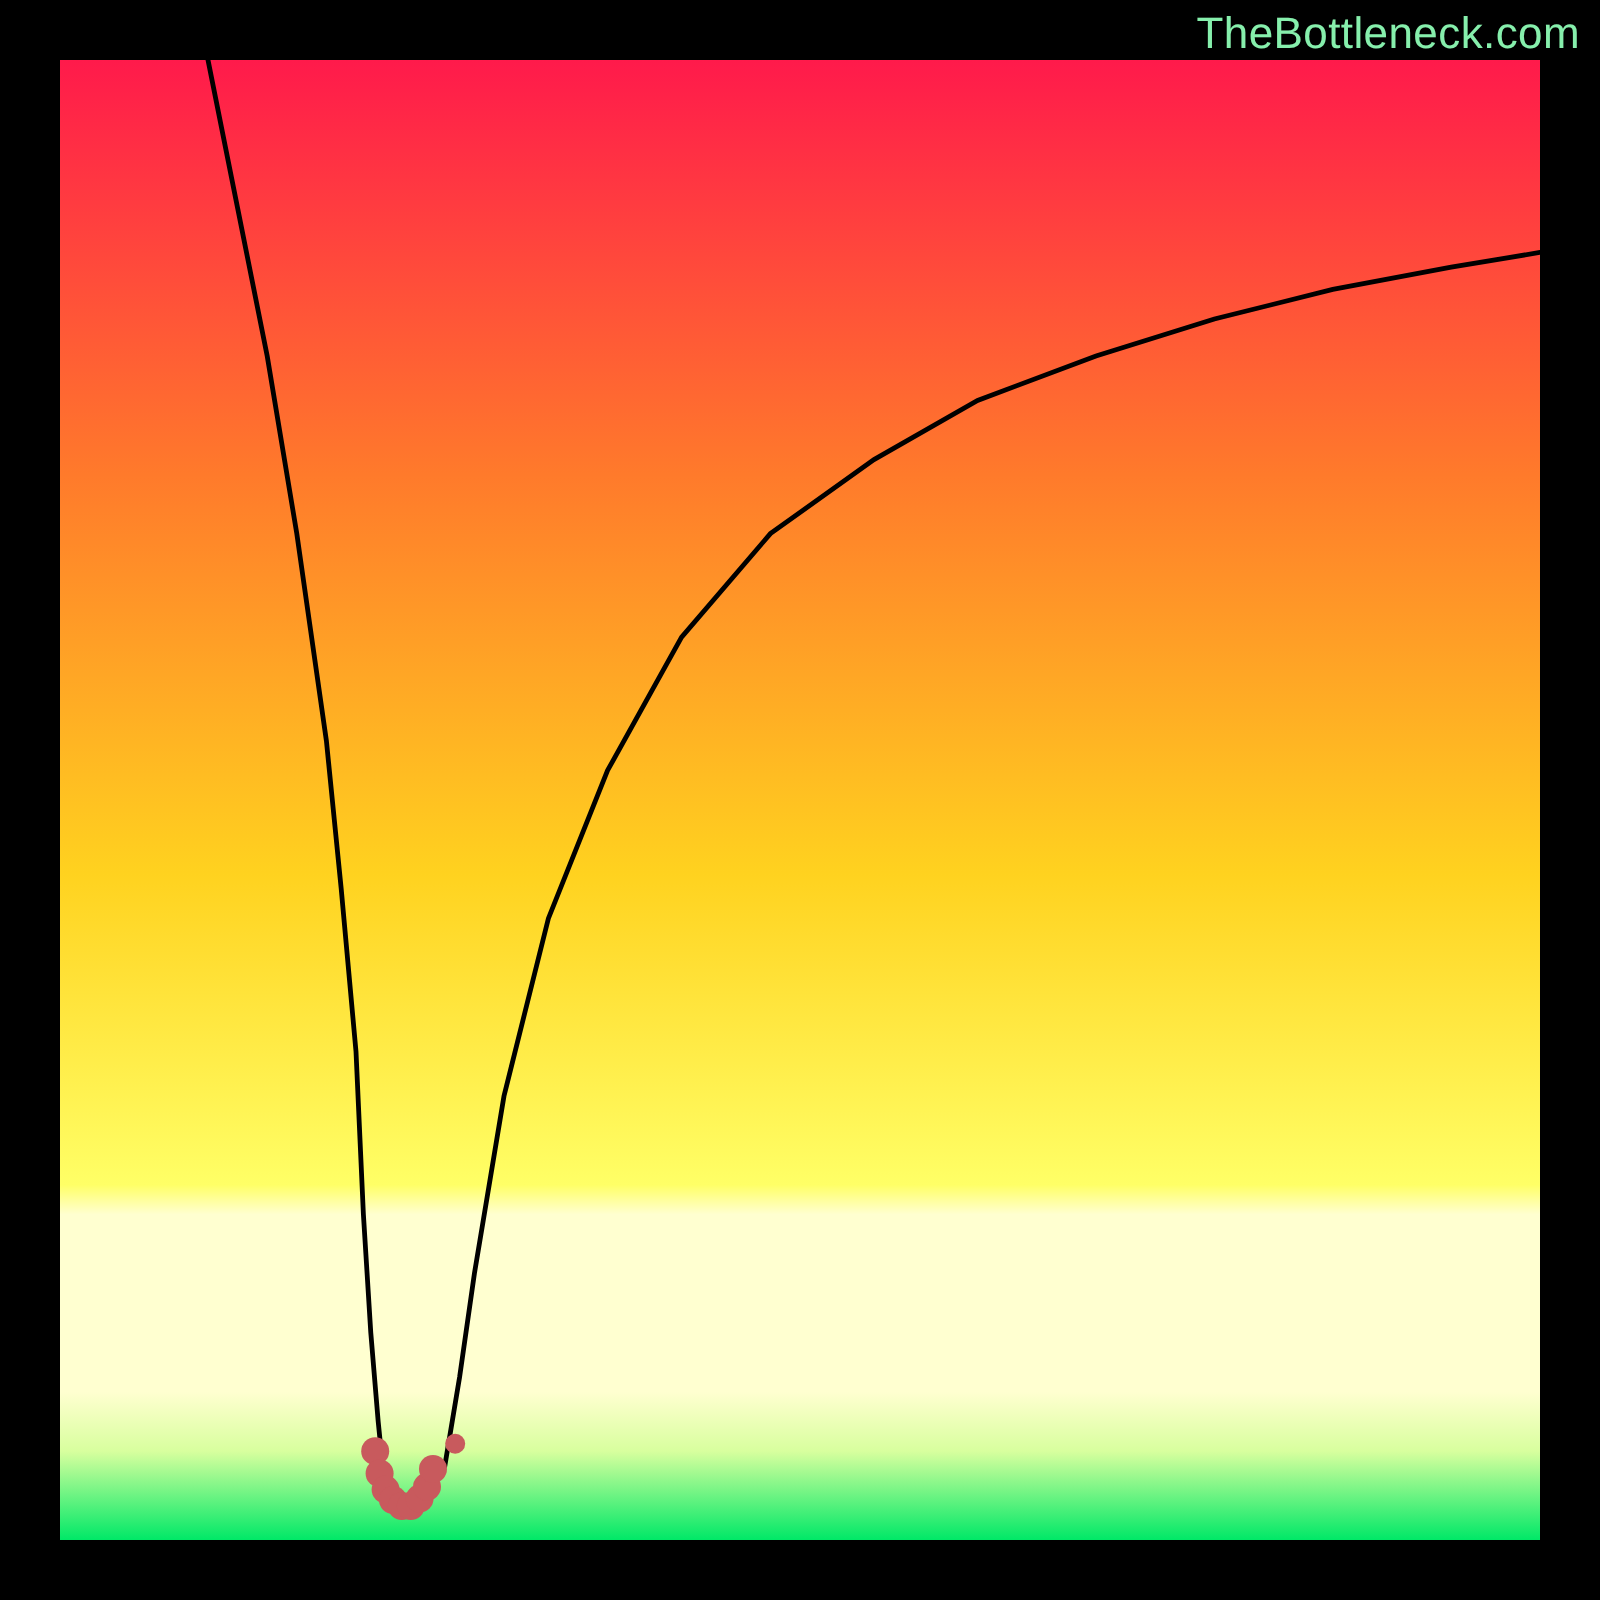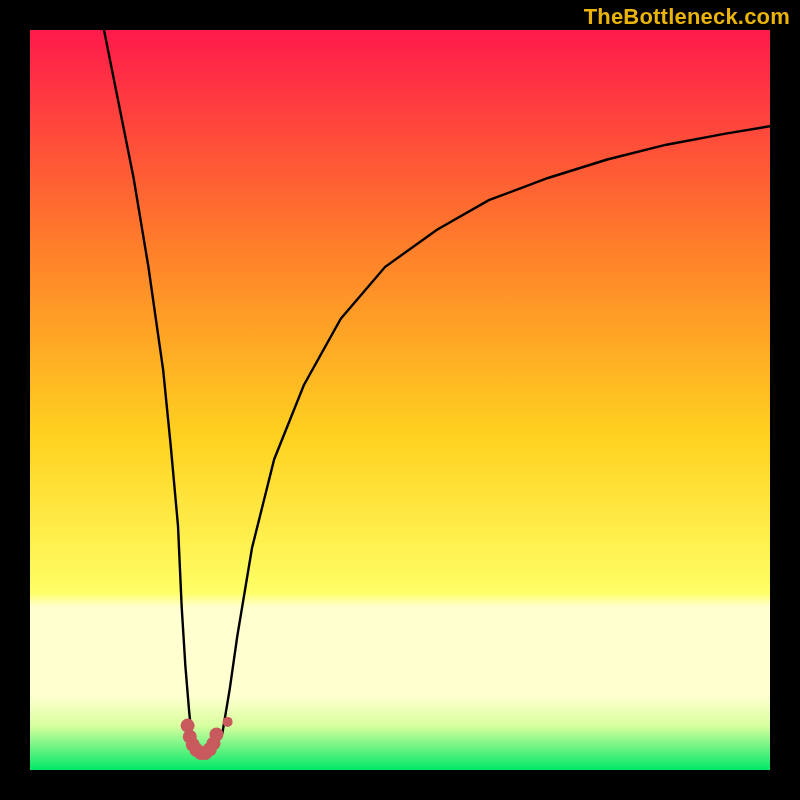--- a/index.html
+++ b/index.html
@@ -23,24 +23,23 @@
     position: absolute;
     left: 30px;
     top: 30px;
     width: 740px;
     height: 740px;
   }
   .watermark {
     position: absolute;
     top: 4px;
     right: 10px;
-    color: #eab308;
+    color: #86efac;
     font-size: 22px;
     letter-spacing: 0.2px;
-    font-weight: bold;
   }
 </style>
 </head>
 <body>
 
 <div class="frame">
 
   <div class="watermark">TheBottleneck.com</div>
 
   <svg class="plot" viewBox="0 0 740 740" preserveAspectRatio="none">

